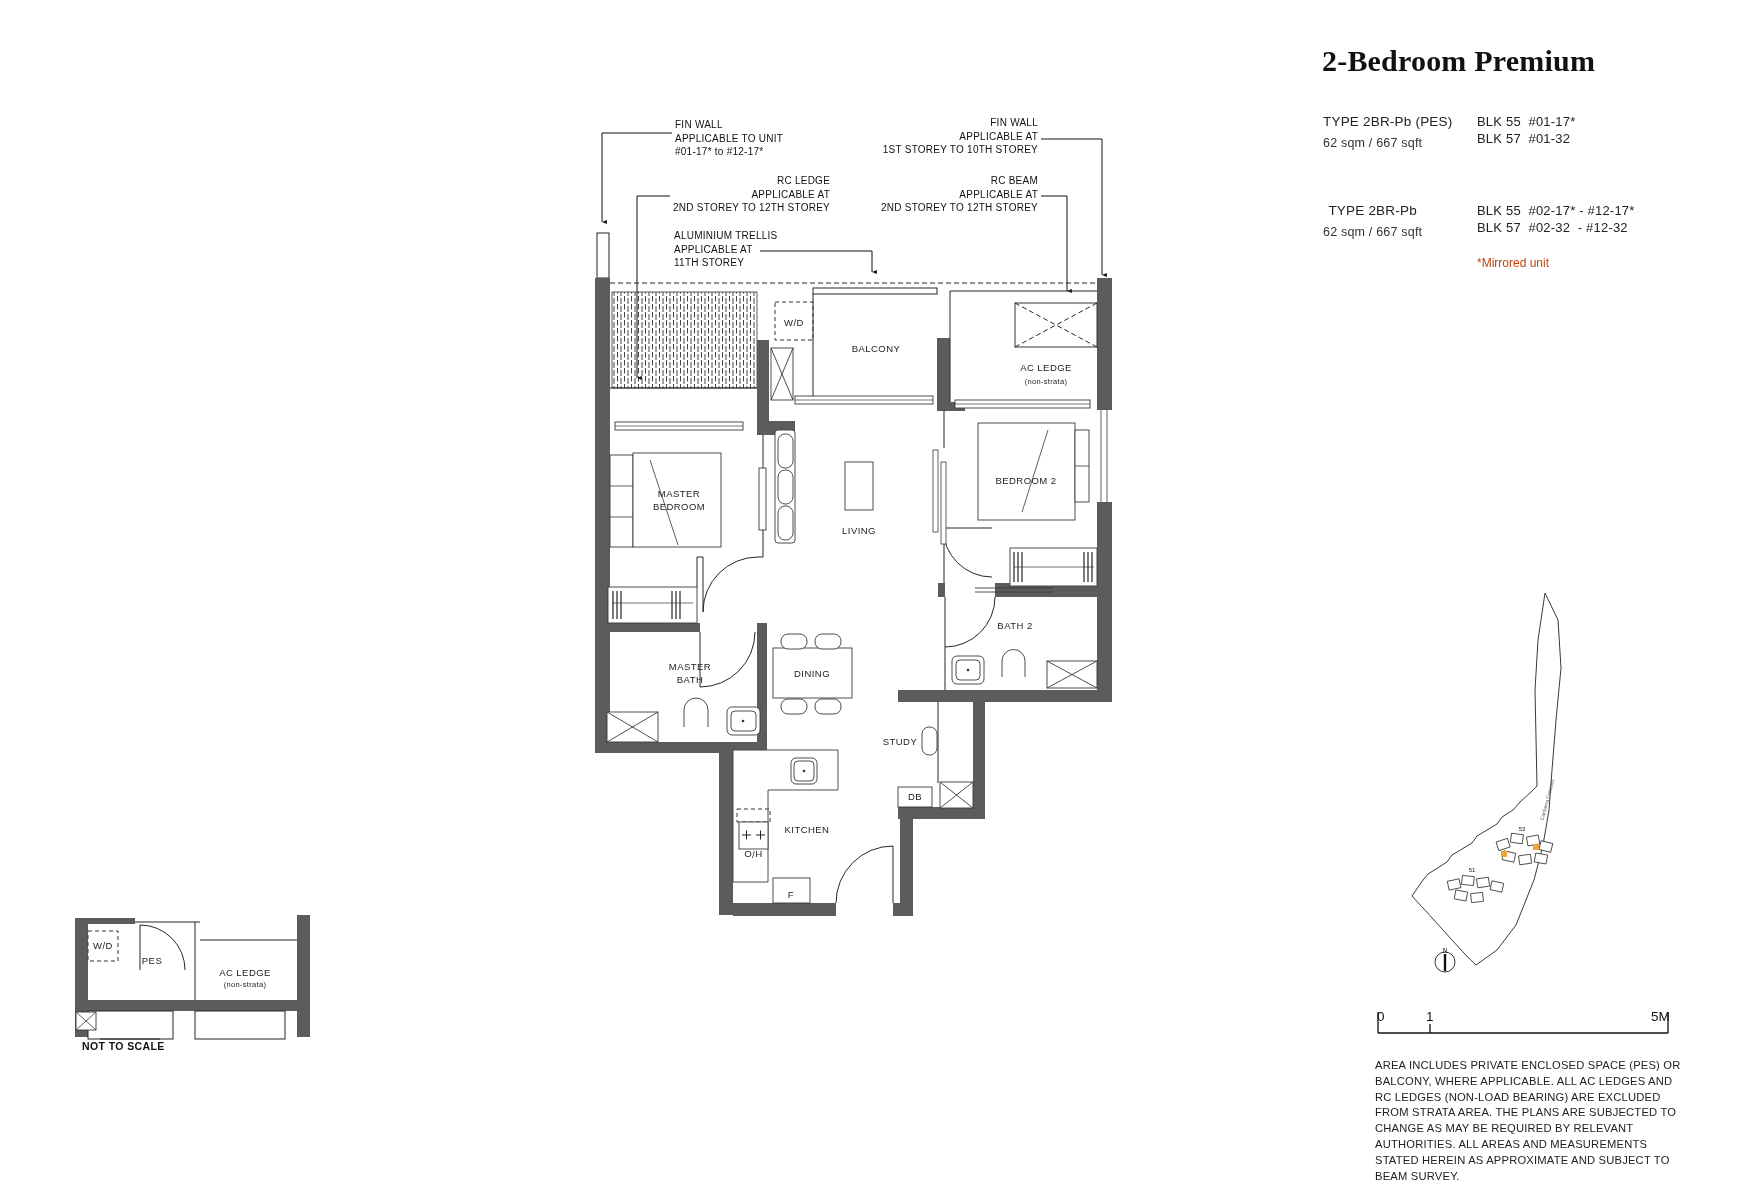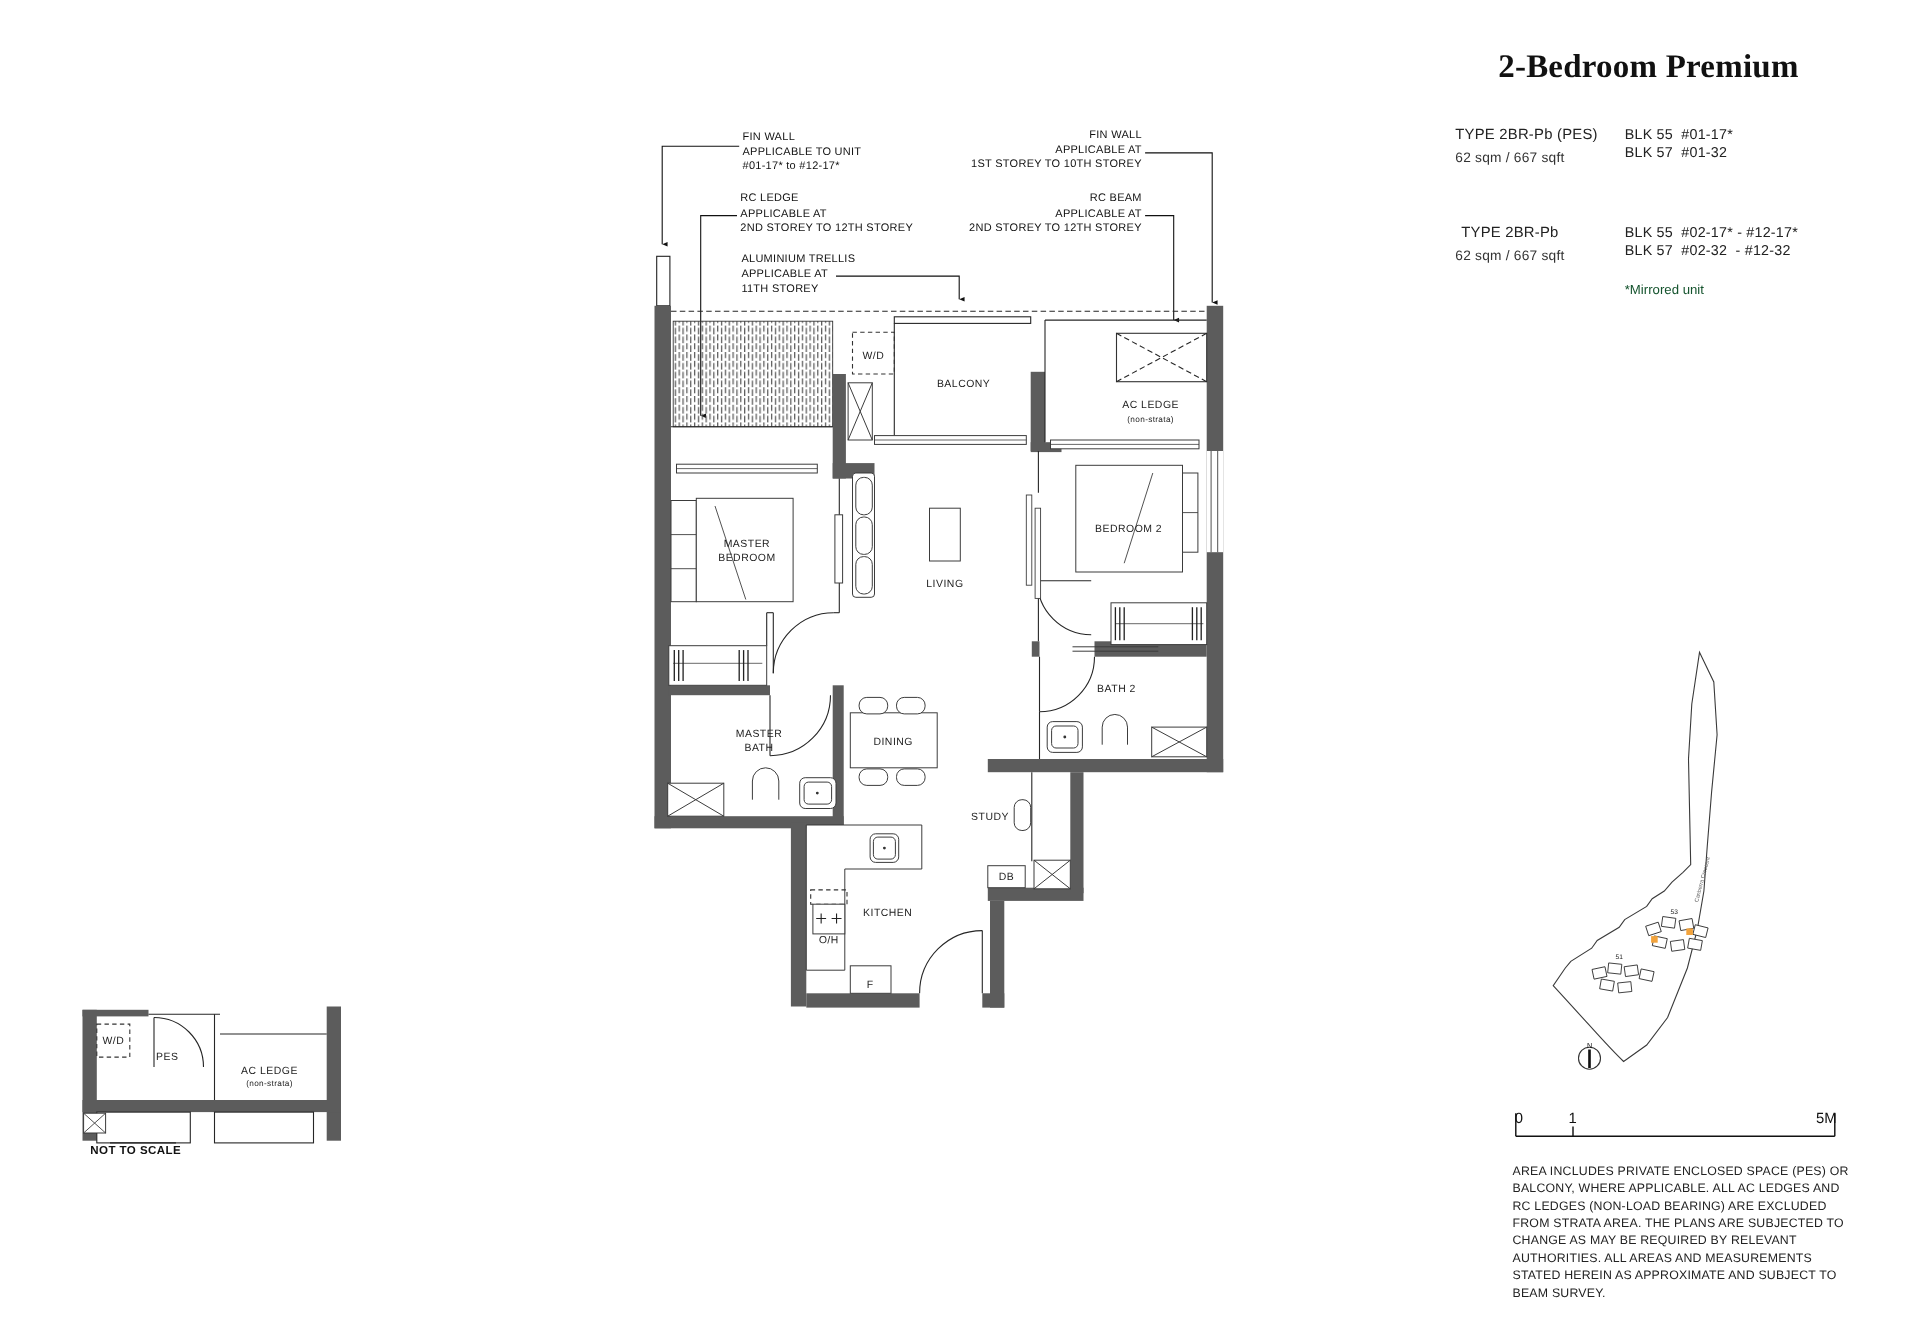--- a/index.html
+++ b/index.html
@@ -1,22 +1,22 @@
 <!DOCTYPE html>
 <html><head>
 <meta charset="utf-8">
 <style>
   html,body{margin:0;padding:0;background:#ffffff;}
   body{width:1754px;height:1202px;position:relative;font-family:"Liberation Sans",sans-serif;color:#1a1a1a;overflow:hidden;}
   .abs{position:absolute;}
-  .title{font-family:"Liberation Serif",serif;font-weight:700;font-size:30px;letter-spacing:.2px;color:#111;margin-left:40px;}
+  .title{font-family:"Liberation Serif",serif;font-weight:700;font-size:30px;letter-spacing:.2px;color:#111;}
   .type-label{font-size:13.5px;color:#222;letter-spacing:.2px;white-space:pre;}
   .area-label{font-size:12.5px;color:#333;letter-spacing:.2px;margin-top:7px;white-space:pre;}
   .blk-line{font-size:13px;color:#222;letter-spacing:.2px;white-space:pre;line-height:17px;}
-  .mirror{font-size:12px;color:#14532d;}
+  .mirror{font-size:12px;color:#c2410c;}
   .callout{font-size:10px;line-height:13.5px;letter-spacing:.25px;color:#111;}
   .callout.right{text-align:right;}
   .disclaimer{width:320px;font-size:11.2px;line-height:15.8px;letter-spacing:.2px;color:#222;}
   .nts{font-size:10.5px;font-weight:700;letter-spacing:.4px;color:#111;}
   svg text{font-family:"Liberation Sans",sans-serif;}
   .rl{font-size:9.5px;letter-spacing:.45px;fill:#1c1c1c;text-anchor:middle;}
   .rl-sm{font-size:7.5px;letter-spacing:.3px;fill:#1c1c1c;text-anchor:middle;}
   .thin{stroke:#262626;stroke-width:1;fill:none;}
   .furn{stroke:#3a3a3a;stroke-width:.9;fill:#ffffff;}
   .wall{fill:#5c5c5c;}
@@ -44,21 +44,21 @@
   <div class="blk-line">BLK 55  #02-17* - #12-17*</div>
   <div class="blk-line">BLK 57  #02-32  - #12-32</div>
 </div>
 <div class="abs mirror" style="left:1477px;top:256px;">*Mirrored unit</div>
 
 <div class="abs callout" style="left:675px;top:118px;">
   <div>FIN WALL</div>
   <div>APPLICABLE TO UNIT</div>
   <div>#01-17* to #12-17*</div>
 </div>
-<div class="abs callout" style="left:673px;top:174px;">
+<div class="abs callout" style="left:673px;top:174px;text-align:right;">
   <div>RC LEDGE</div>
   <div>APPLICABLE AT</div>
   <div>2ND STOREY TO 12TH STOREY</div>
 </div>
 <div class="abs callout" style="left:674px;top:229px;">
   <div>ALUMINIUM TRELLIS</div>
   <div>APPLICABLE AT</div>
   <div>11TH STOREY</div>
 </div>
 <div class="abs callout right" style="left:868px;top:116px;width:170px;">

